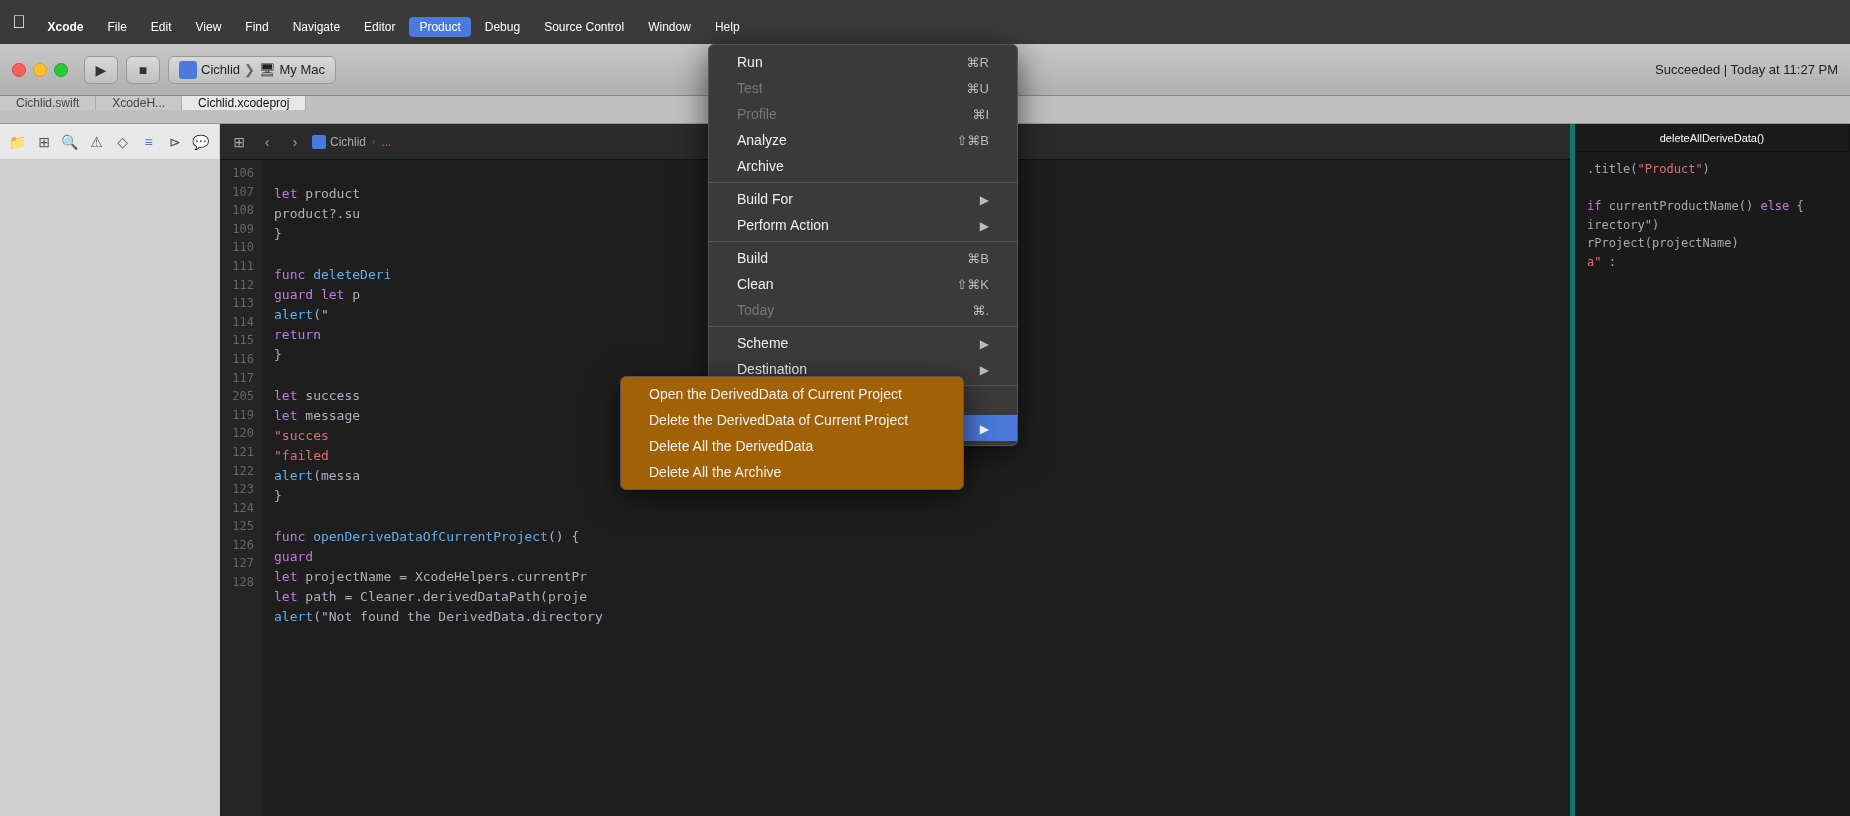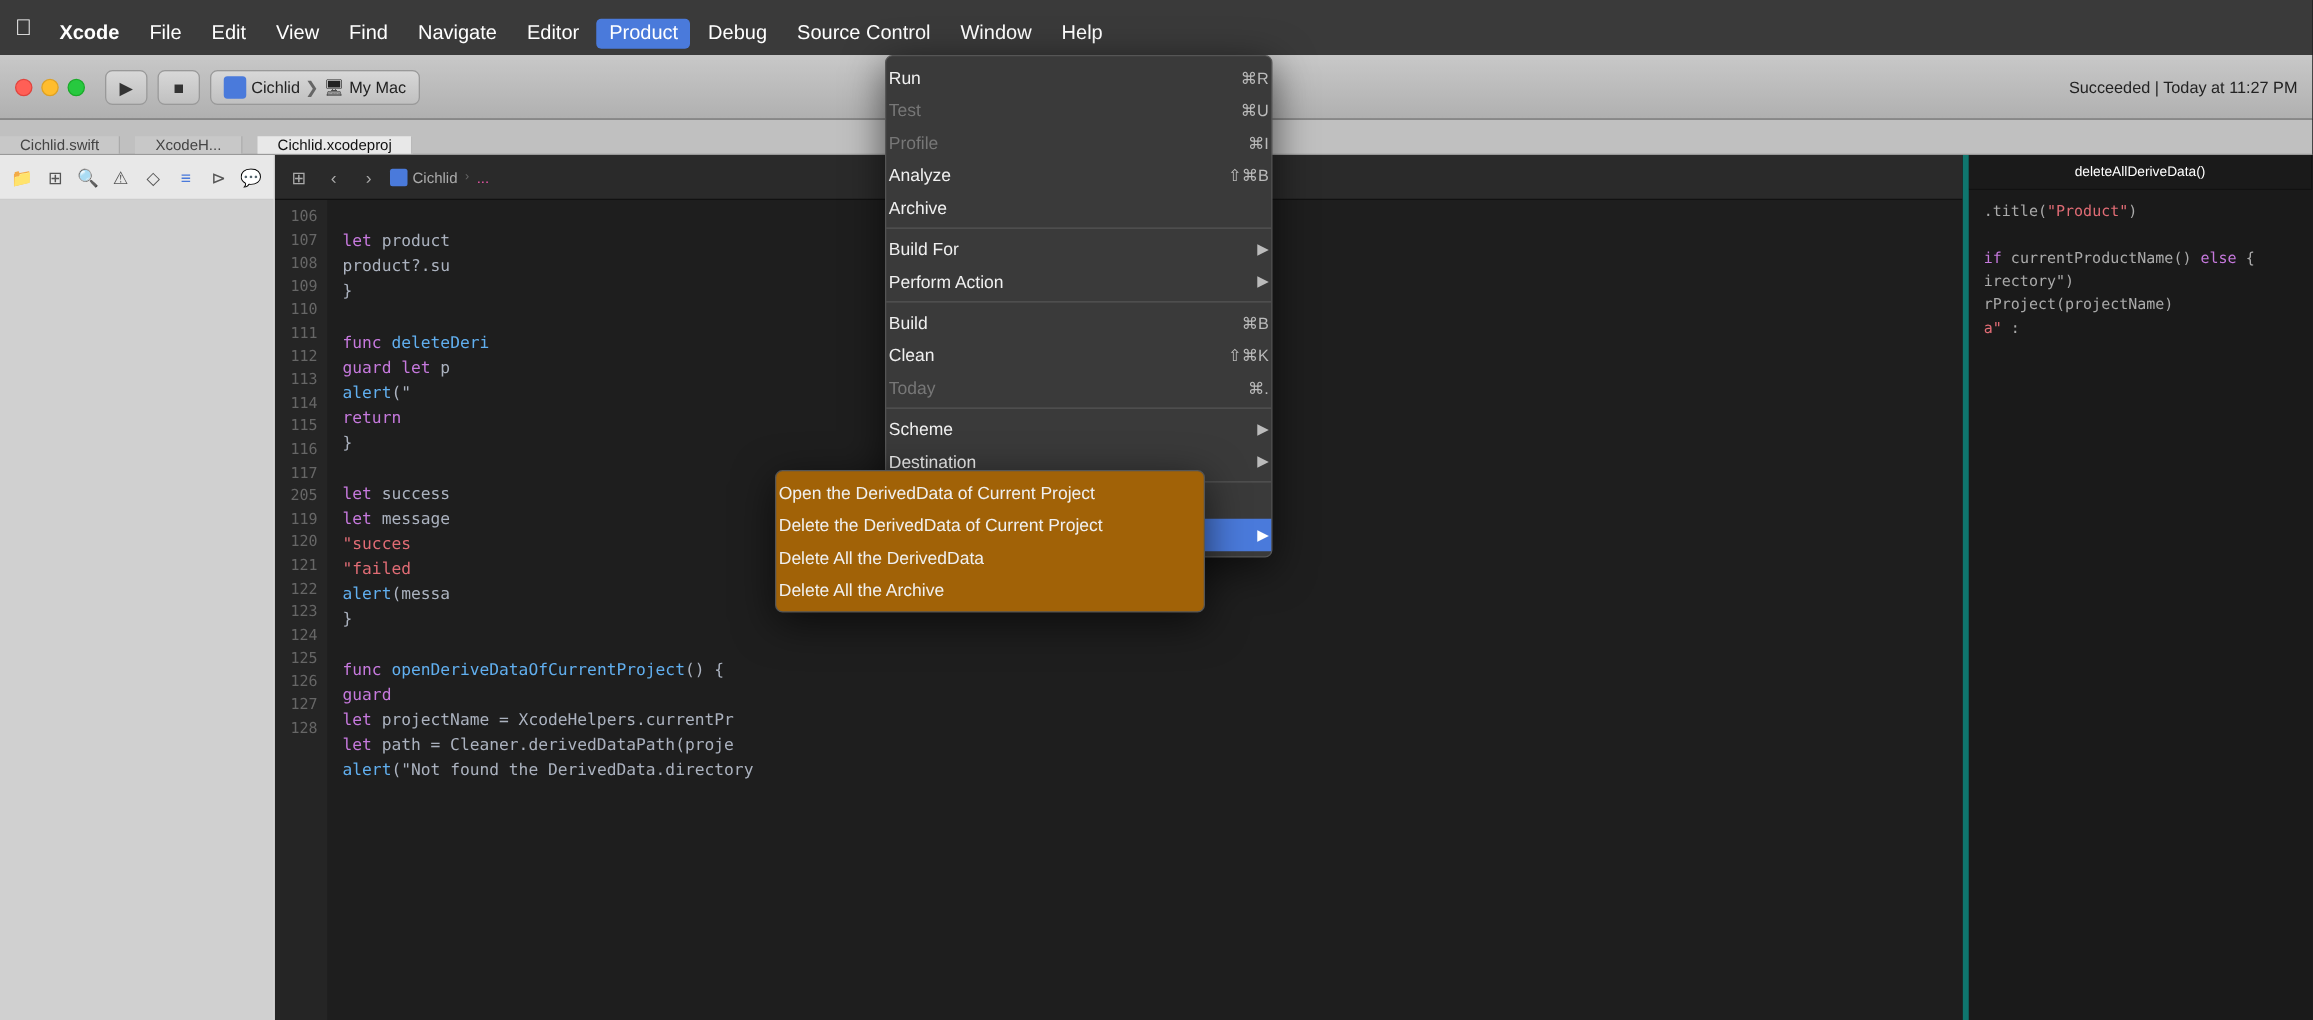--- a/index.html
+++ b/index.html
@@ -22,21 +22,21 @@
       position: relative;
       z-index: 100;
     }
     .menubar-apple {
       font-size: 18px;
       color: #fff;
       margin-right: 8px;
     }
     .menubar-item {
       color: #fff;
-      font-size: 16px;
+      font-size: 12px;
       padding: 3px 10px;
       border-radius: 4px;
       cursor: pointer;
       white-space: nowrap;
       margin-top: 10px;
     }
     .menubar-item.active {
       background: #4a7adb;
       color: #fff;
     }
@@ -109,23 +109,22 @@
     .toolbar-status .succeeded {
       font-weight: 400;
       color: #222;
     }
 
     
     .editor-tabs {
       height: 28px;
       background: #c0c0c0;
       display: flex;
-      align-items: flex-end;
+      align-items: flex-start;
       border-bottom: 1px solid #999;
-      gap: 12px;
     }
     .editor-tab {
       padding: 0 16px;
       font-size: 12px;
       color: #444;
       display: flex;
       align-items: center;
       border-right: 1px solid #aaa;
       cursor: pointer;
       white-space: nowrap;
@@ -298,22 +297,22 @@
       width: 310px;
       background: #3a3a3a;
       border: 1px solid #555;
       border-radius: 6px;
       box-shadow: 0 8px 32px rgba(0,0,0,0.6);
       padding: 4px 0;
       pointer-events: all;
     }
     .menu-item {
       display: flex;
-      align-items: center;
-      padding: 5px 2px;
+      align-items: flex-end;
+      padding: 5px 28px;
       cursor: pointer;
       font-size: 14px;
       color: #f0f0f0;
       position: relative;
     }
     .menu-item.highlighted {
       background: #4a7adb;
       color: #fff;
     }
     .menu-item.disabled {

